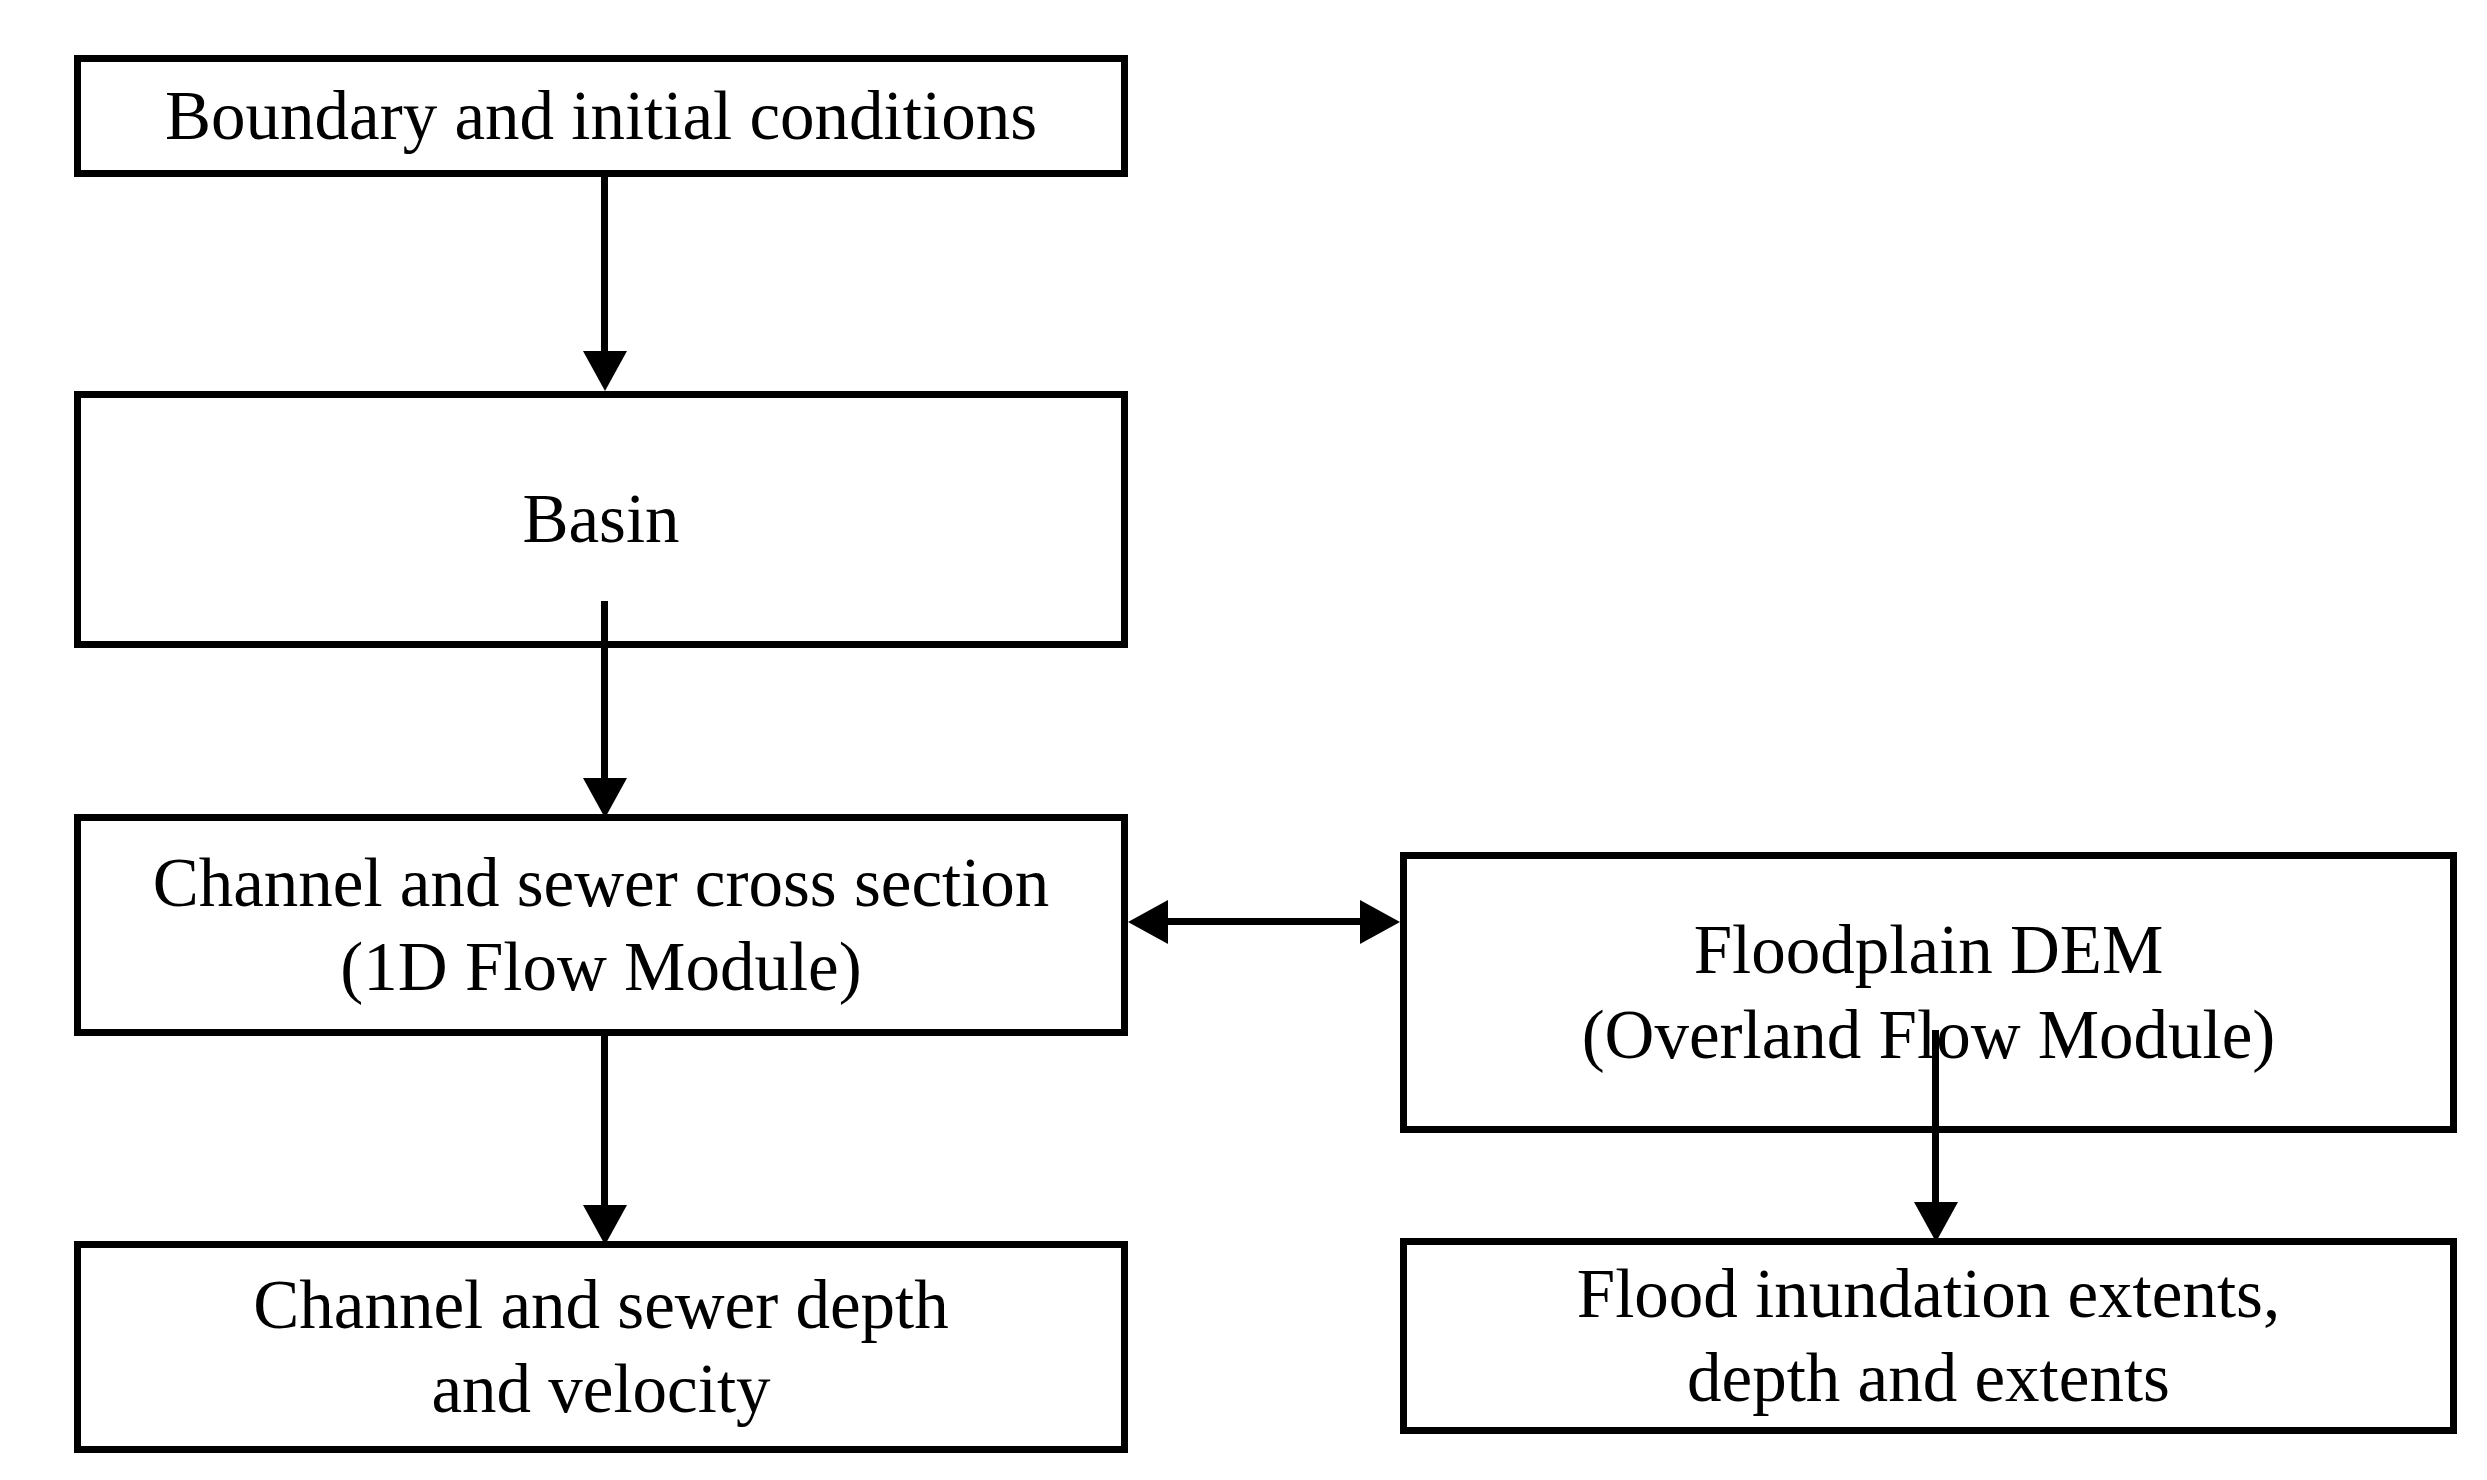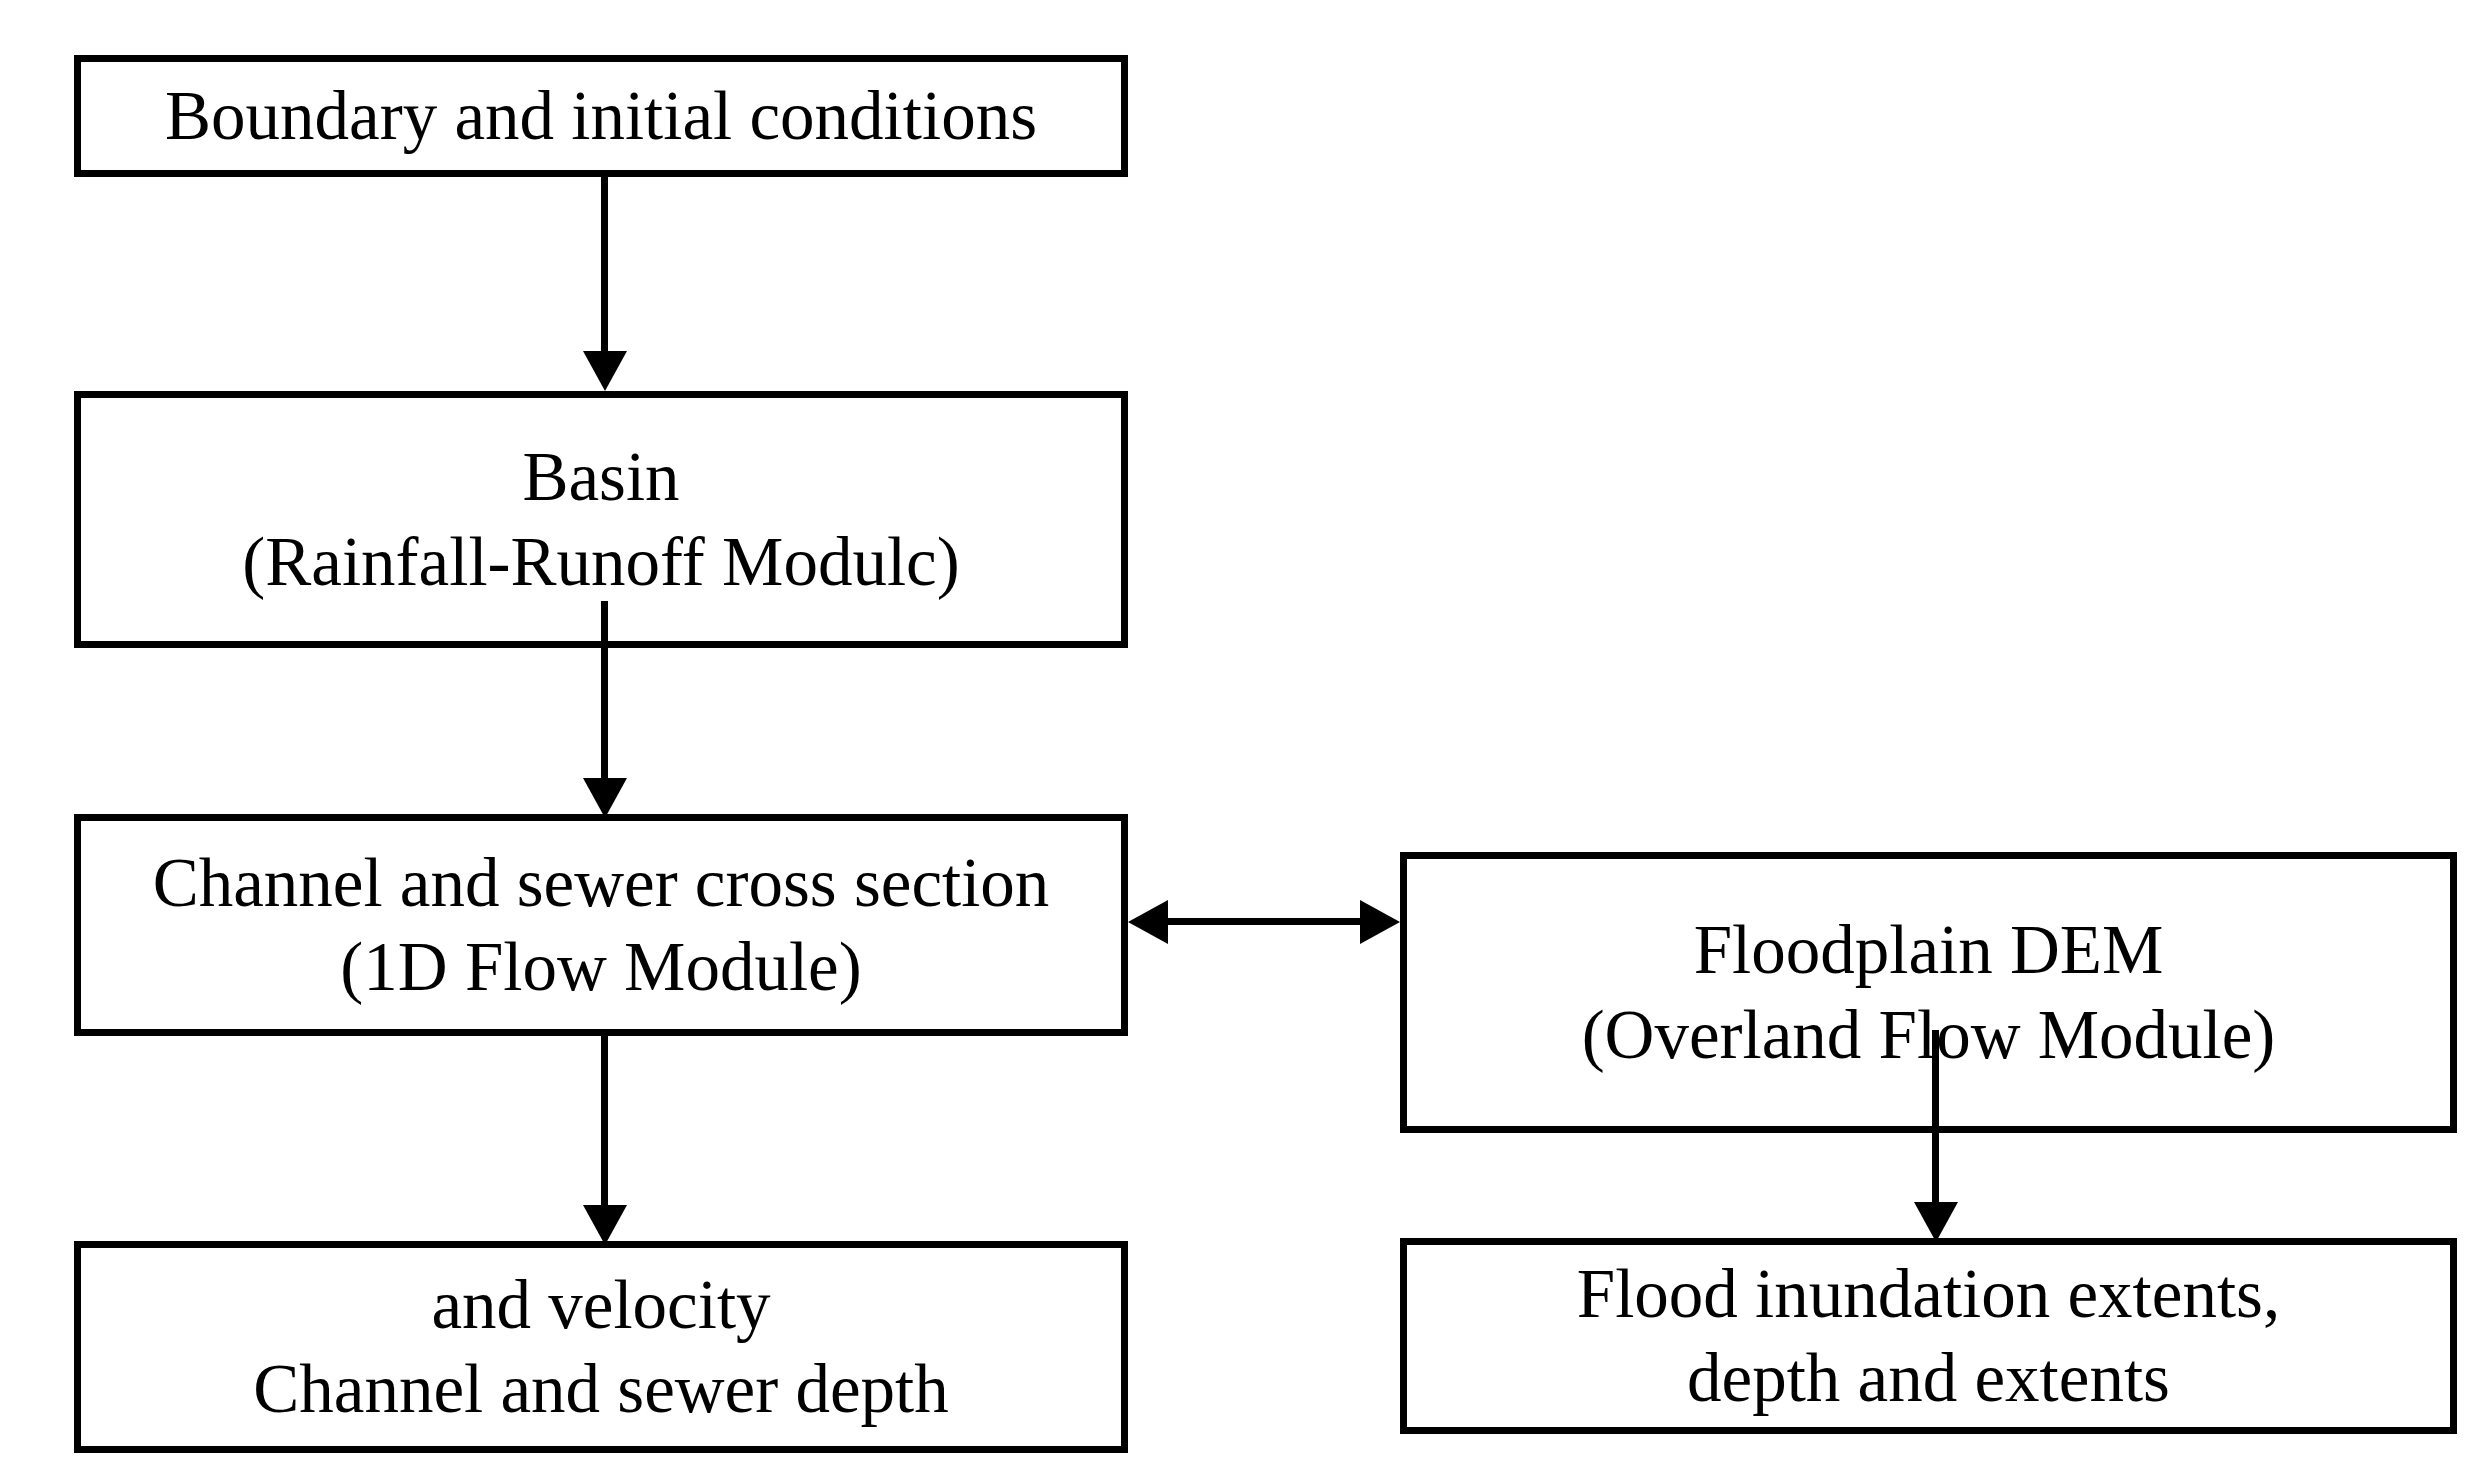--- a/index.html
+++ b/index.html
@@ -92,36 +92,35 @@
 <body>
 
 <div class="canvas">
 
   <div class="node" id="node-boundary">
     <span>Boundary and initial conditions</span>
   </div>
 
   <div class="node" id="node-basin">
     <span>Basin</span>
-    <span>(Rainfall-Runoff Modulc)</span>
   </div>
 
   <div class="node" id="node-channel-xsec">
     <span>Channel and sewer cross section</span>
     <span>(1D Flow Module)</span>
   </div>
 
   <div class="node" id="node-floodplain-dem">
     <span>Floodplain DEM</span>
     <span>(Overland Flow Module)</span>
   </div>
 
   <div class="node" id="node-channel-depth">
+    <span>Channel and sewer depth</span>
     <span>and velocity</span>
-    <span>Channel and sewer depth</span>
   </div>
 
   <div class="node" id="node-flood-inund">
     <span>Flood inundation extents,</span>
     <span>depth and extents</span>
   </div>
 
   <div>
     <div class="shaft-v" id="a1-shaft"></div>
     <div class="head-down" id="a1-head"></div>

